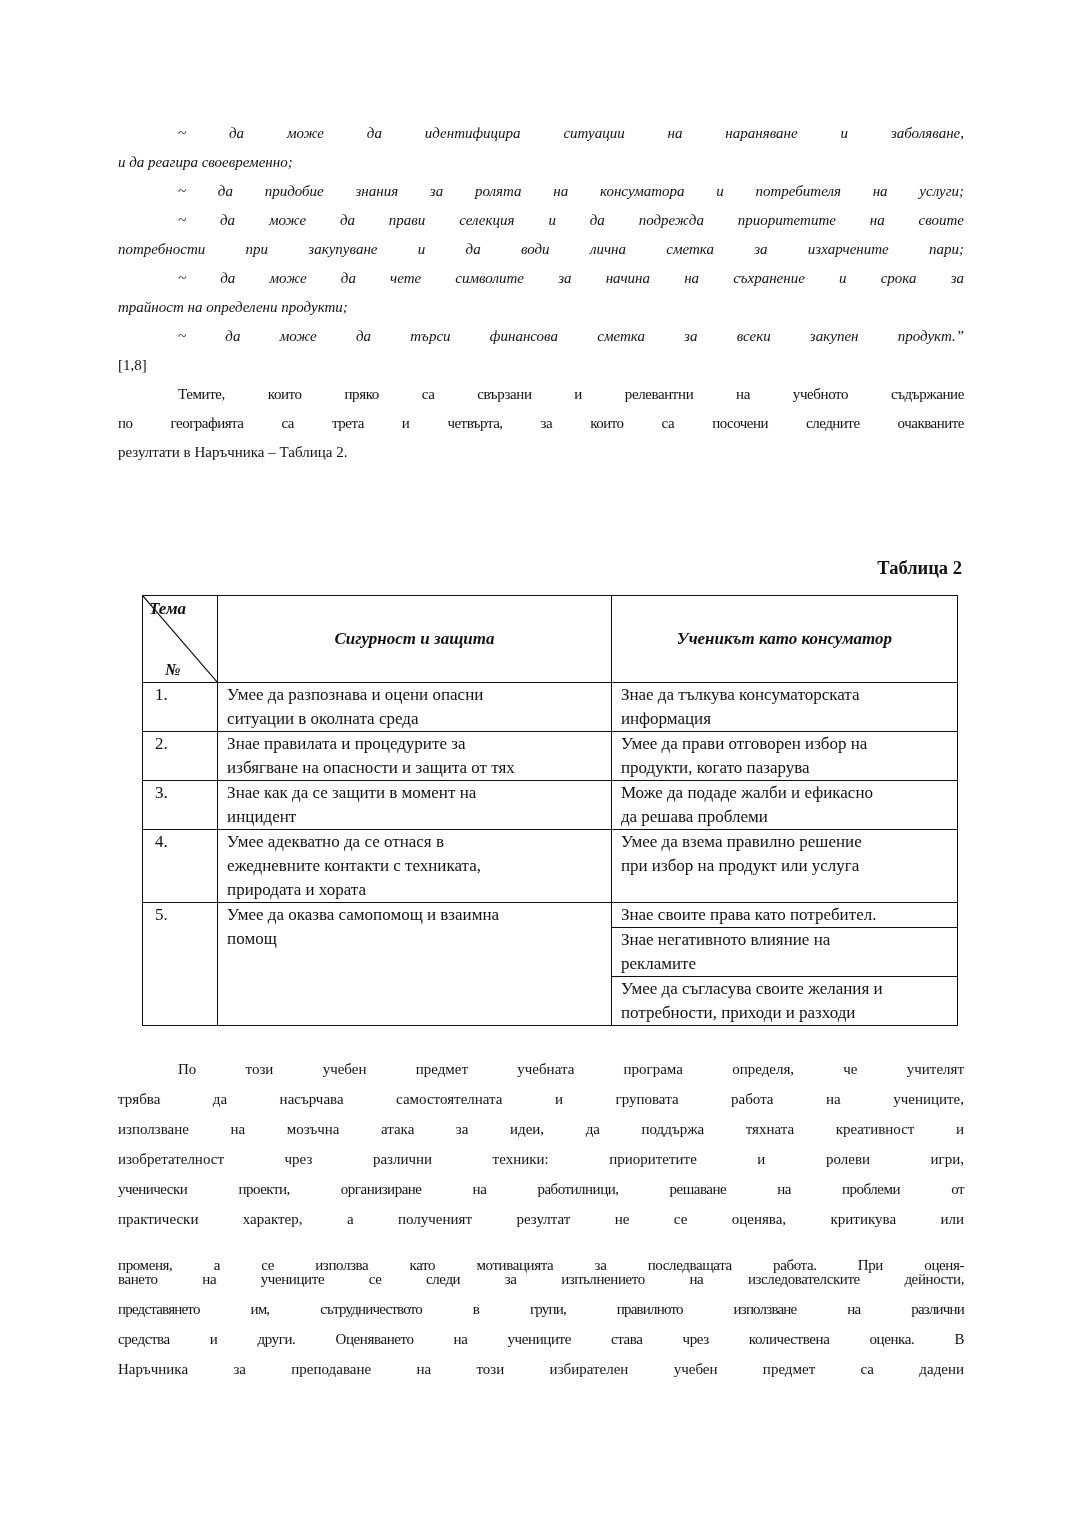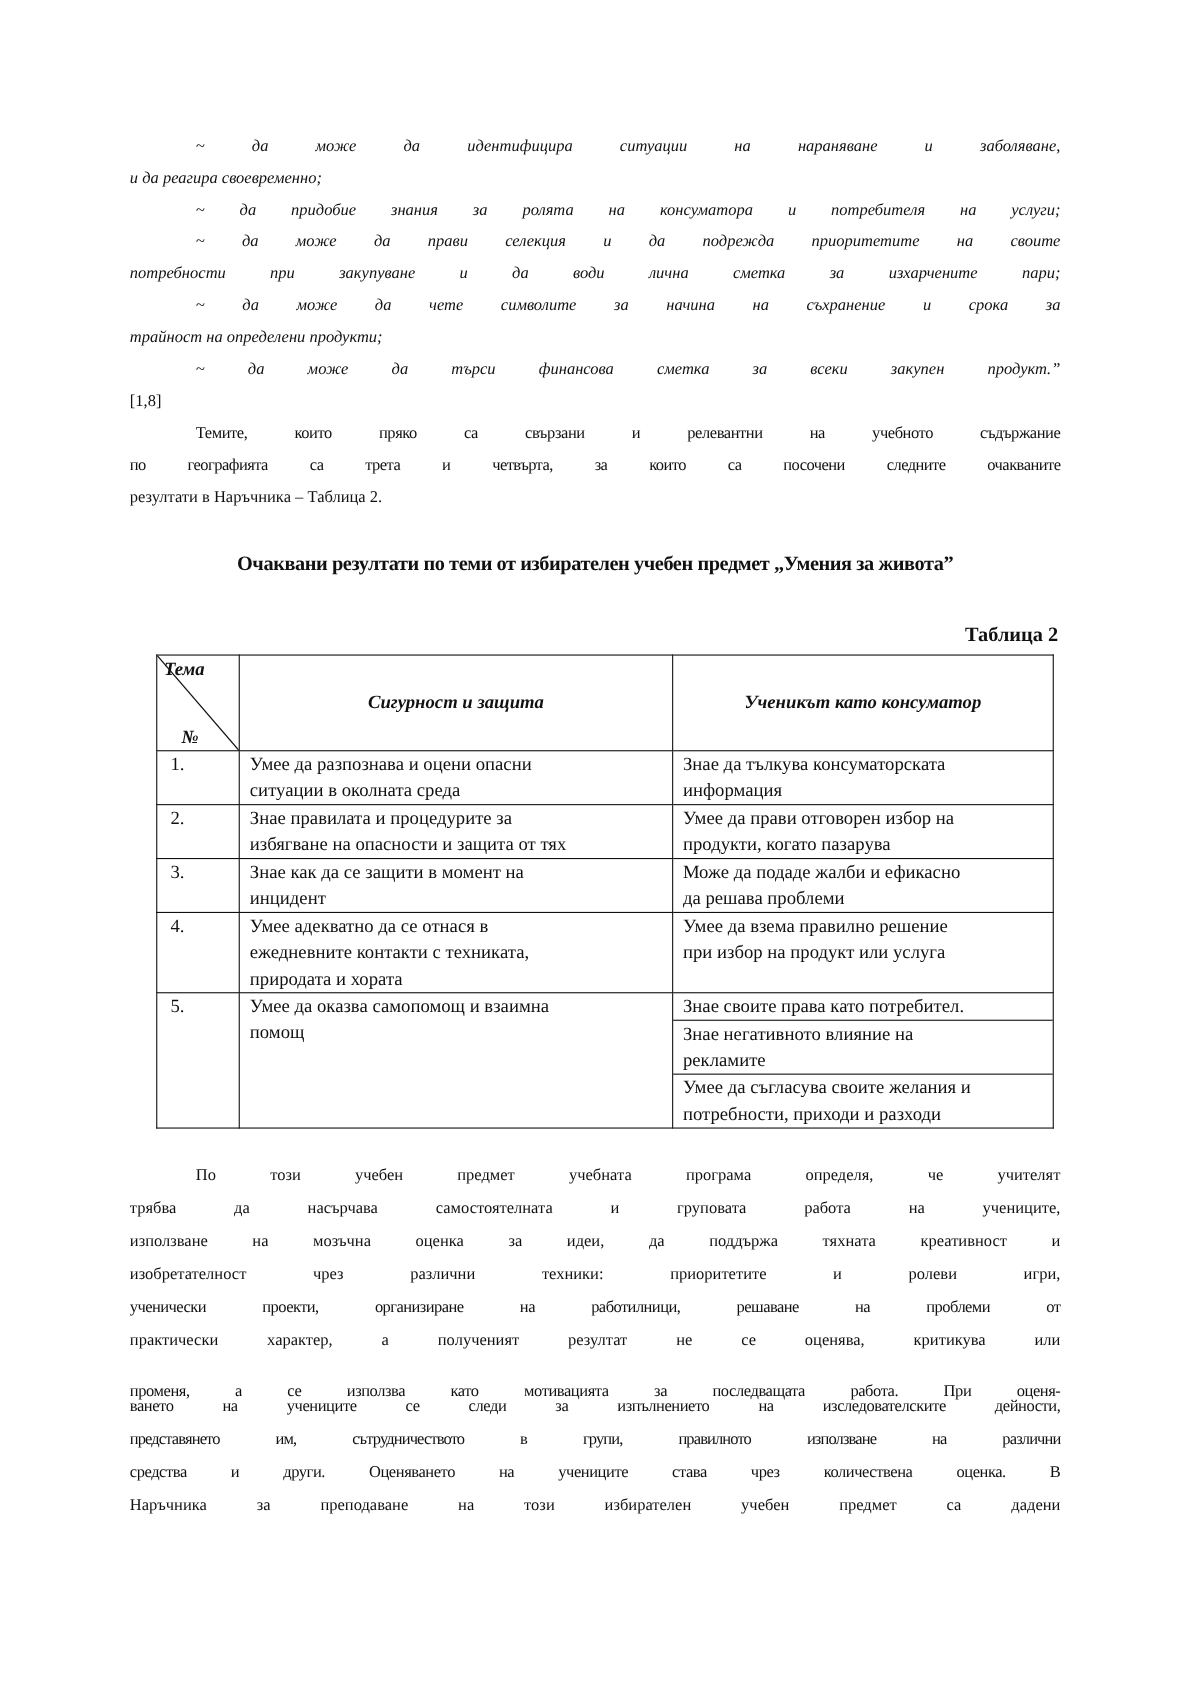--- a/index.html
+++ b/index.html
@@ -7,21 +7,21 @@
   .page { position: absolute; left: 0; top: 0; width: 1080px; height: 1536px; }
   .serif { font-family: "Liberation Serif", "DejaVu Serif", serif; }
 
   .line { position: absolute; left: 118px; width: 846px; font-size: 15px; line-height: 29px; white-space: nowrap; }
   .just { text-align: justify; text-align-last: justify; }
   .ital { font-style: italic; }
   .indent { left: 178px; width: 786px; }
 
   .caption { position: absolute; left: 118px; width: 846px; top: 500px; text-align: center;
              font-weight: bold; font-size: 18.5px; line-height: 26px; letter-spacing: -0.4px; white-space: nowrap; }
-  .tablenum { position: absolute; right: 118px; top: 555px; font-weight: bold; font-size: 18.5px; line-height: 26px; margin-top: 10px; }
+  .tablenum { position: absolute; right: 118px; top: 555px; font-weight: bold; font-size: 18.5px; line-height: 26px; }
 
   table.res { position: absolute; left: 142px; top: 595px; width: 816px; border-collapse: collapse;
               font-size: 17px; line-height: 24px; }
   table.res td { border: 1.3px solid #111; vertical-align: top; padding: 0 0 0 9px; }
   table.res td.hdr-main { text-align: center; font-style: italic; font-weight: bold; height: 23px; padding: 0; }
   table.res td.hdr-col { text-align: center; font-style: italic; font-weight: bold; vertical-align: middle; height: 70px; padding: 8px; }
   td.diag { position: relative; padding: 4px !important; width: 67px; height: 70px; text-decoration: underline; }
   td.diag svg { position: absolute; left: 0; top: 0; width: 100%; height: 100%; }
   td.diag .tema { position: absolute; left: 6px; top: 1px; font-style: italic; font-weight: bold; }
   td.diag .nr { position: absolute; left: 22px; bottom: 0; font-style: italic; font-weight: bold; }
@@ -50,21 +50,20 @@
     <div class="line ital just indent" style="top:322px">~ да може да търси финансова сметка за всеки закупен продукт.”</div>
     <div class="line" style="top:351px">[1,8]</div>
   </div>
 
   <div>
     <div class="line just indent" style="top:380px; letter-spacing:-0.4px">Темите, които пряко са свързани и релевантни на учебното съдържание</div>
     <div class="line just" style="top:409px; letter-spacing:-0.5px">по географията са трета и четвърта, за които са посочени следните очакваните</div>
     <div class="line" style="top:438px">резултати в Наръчника – Таблица 2.</div>
   </div>
 
-  <div class="caption">Очаквани резултати по теми от избирателен учебен предмет „Умения за живота”</div>
   <div class="tablenum">Таблица 2</div>
 
   <table class="res">
     <colgroup>
         <col class="c1">
         <col class="c2">
         <col class="c3">
       </colgroup>
     <tbody>
     <tr>
@@ -152,21 +151,21 @@
               <div>потребности, приходи и разходи</div>
             </div>
           </td>
         </tr>
       </tbody>
   </table>
 
   <div>
     <div class="line just indent" style="top:1055px">По този учебен предмет   учебната програма определя, че учителят</div>
     <div class="line just" style="top:1085px">трябва да насърчава самостоятелната и груповата работа на учениците,</div>
-    <div class="line just" style="top:1115px">използване на мозъчна оценка за идеи, да поддържа тяхната креативност и</div>
+    <div class="line just" style="top:1115px">използване на мозъчна атака за идеи, да поддържа тяхната креативност и</div>
     <div class="line just" style="top:1145px">изобретателност чрез различни техники: приоритетите и ролеви игри,</div>
     <div class="line just" style="top:1175px; letter-spacing:-0.5px">ученически проекти, организиране на работилници, решаване на проблеми от</div>
     <div class="line just" style="top:1205px">практически характер, а полученият резултат не се оценява, критикува или</div>
     <div class="line just" style="top:1251px; letter-spacing:-0.4px">променя, а се използва като мотивацията за последващата работа. При оценя-</div>
     <div class="line just" style="top:1265px; letter-spacing:-0.4px">ването на учениците се следи за изпълнението на изследователските дейности,</div>
     <div class="line just" style="top:1295px; letter-spacing:-0.8px">представянето им, сътрудничеството в групи, правилното използване на различни</div>
     <div class="line just" style="top:1325px; letter-spacing:-0.4px">средства и други. Оценяването на учениците става чрез количествена оценка. В</div>
     <div class="line just" style="top:1355px">Наръчника за преподаване на този избирателен учебен предмет са дадени</div>
   </div>
 

